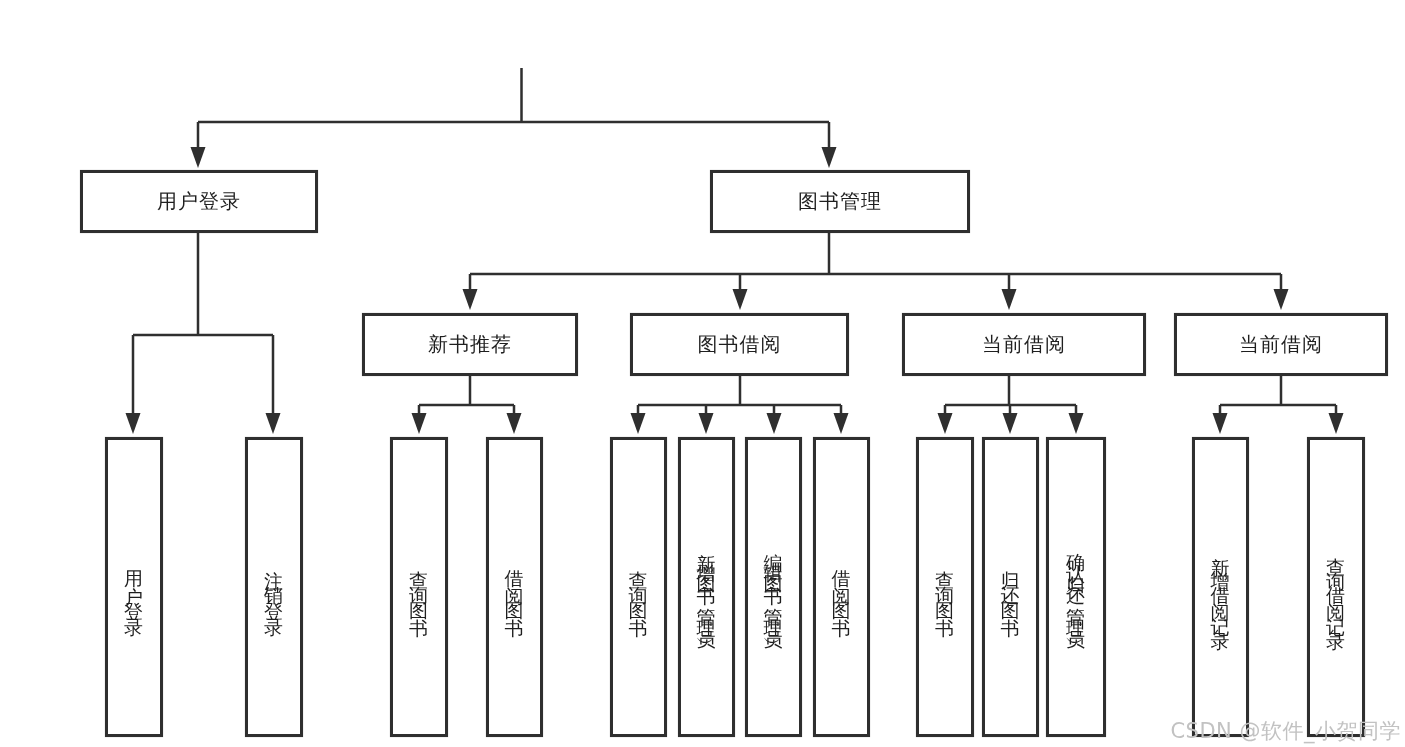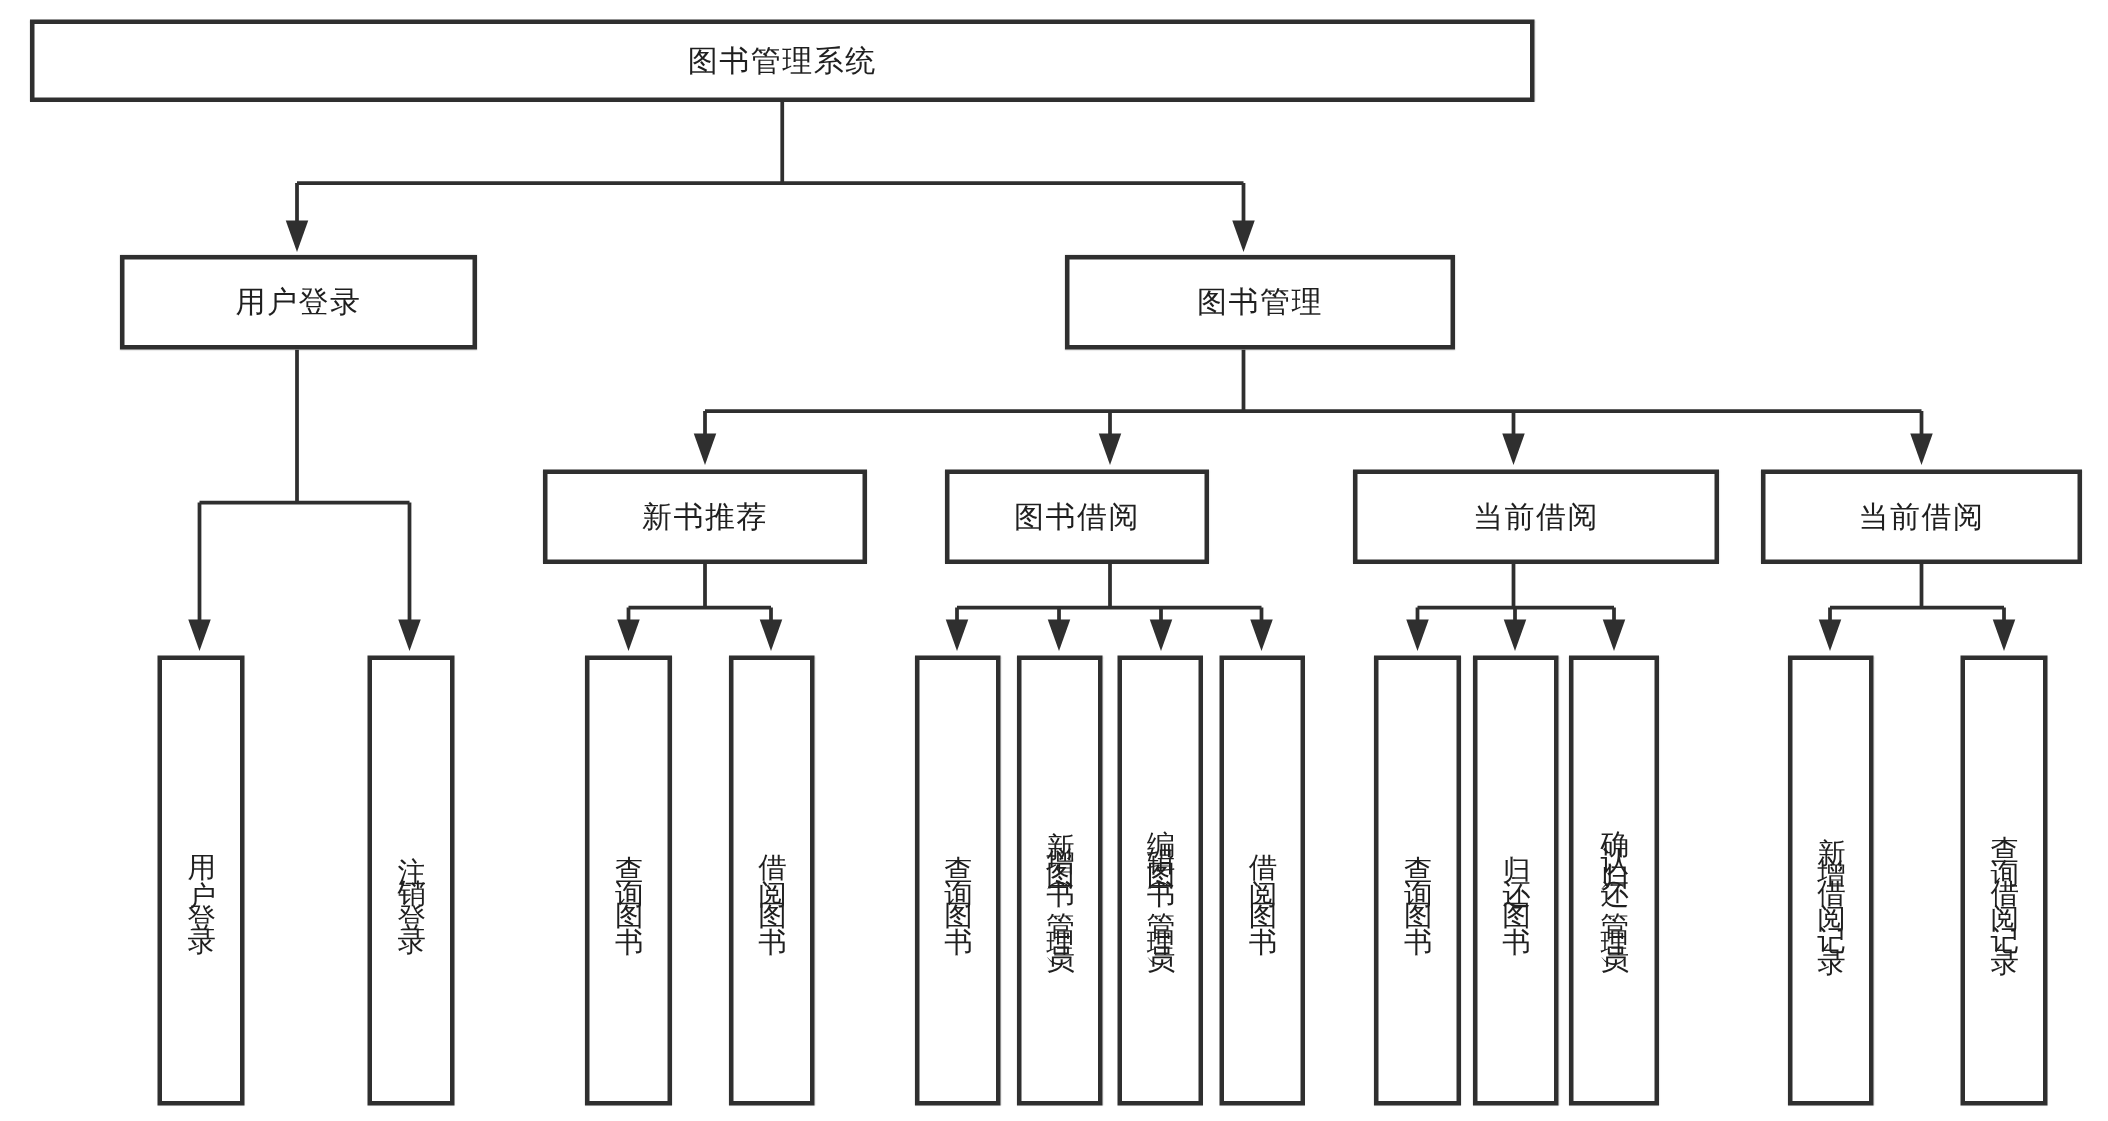--- a/index.html
+++ b/index.html
@@ -110,35 +110,32 @@
       <polygon class="arrow" points="1068.5,413 1083.5,413 1076,434"></polygon>
     </g>
 
     <g>
       <path class="stroke" d="M1281 376 V405 M1220 405 H1336 M1220 405 V416 M1336 405 V416"></path>
       <polygon class="arrow" points="1212.5,413 1227.5,413 1220,434"></polygon>
       <polygon class="arrow" points="1328.5,413 1343.5,413 1336,434"></polygon>
     </g>
   </svg>
 
-  <div class="node" style="left:20px;top:13px;width:1003px;height:55px">
-    <span class="lbl">图书管理系统</span>
-  </div>
 
   <div class="node" style="left:80px;top:170px;width:238px;height:63px">
     <span class="lbl">用户登录</span>
   </div>
   <div class="node" style="left:710px;top:170px;width:260px;height:63px">
     <span class="lbl">图书管理</span>
   </div>
 
   <div class="node" style="left:362px;top:313px;width:216px;height:63px">
     <span class="lbl">新书推荐</span>
   </div>
-  <div class="node" style="left:630px;top:313px;width:176px;height:63px">
+  <div class="node" style="left:630px;top:313px;width:219px;height:63px">
     <span class="lbl">图书借阅</span>
   </div>
   <div class="node" style="left:902px;top:313px;width:244px;height:63px">
     <span class="lbl">当前借阅</span>
   </div>
   <div class="node" style="left:1174px;top:313px;width:214px;height:63px">
     <span class="lbl">当前借阅</span>
   </div>
 
   <div class="node vert v-short" style="left:105px;top:437px;width:58px;height:300px">
@@ -178,14 +175,15 @@
     <span class="lbl">确认归还（管理员）</span>
   </div>
 
   <div class="node vert v-mid" style="left:1192px;top:437px;width:57px;height:300px">
     <span class="lbl">新增借阅记录</span>
   </div>
   <div class="node vert v-mid" style="left:1307px;top:437px;width:58px;height:300px">
     <span class="lbl">查询借阅记录</span>
   </div>
 
+  <div id="watermark">CSDN @软件_小贺同学</div>
 
 </div>
 
 </body></html>

